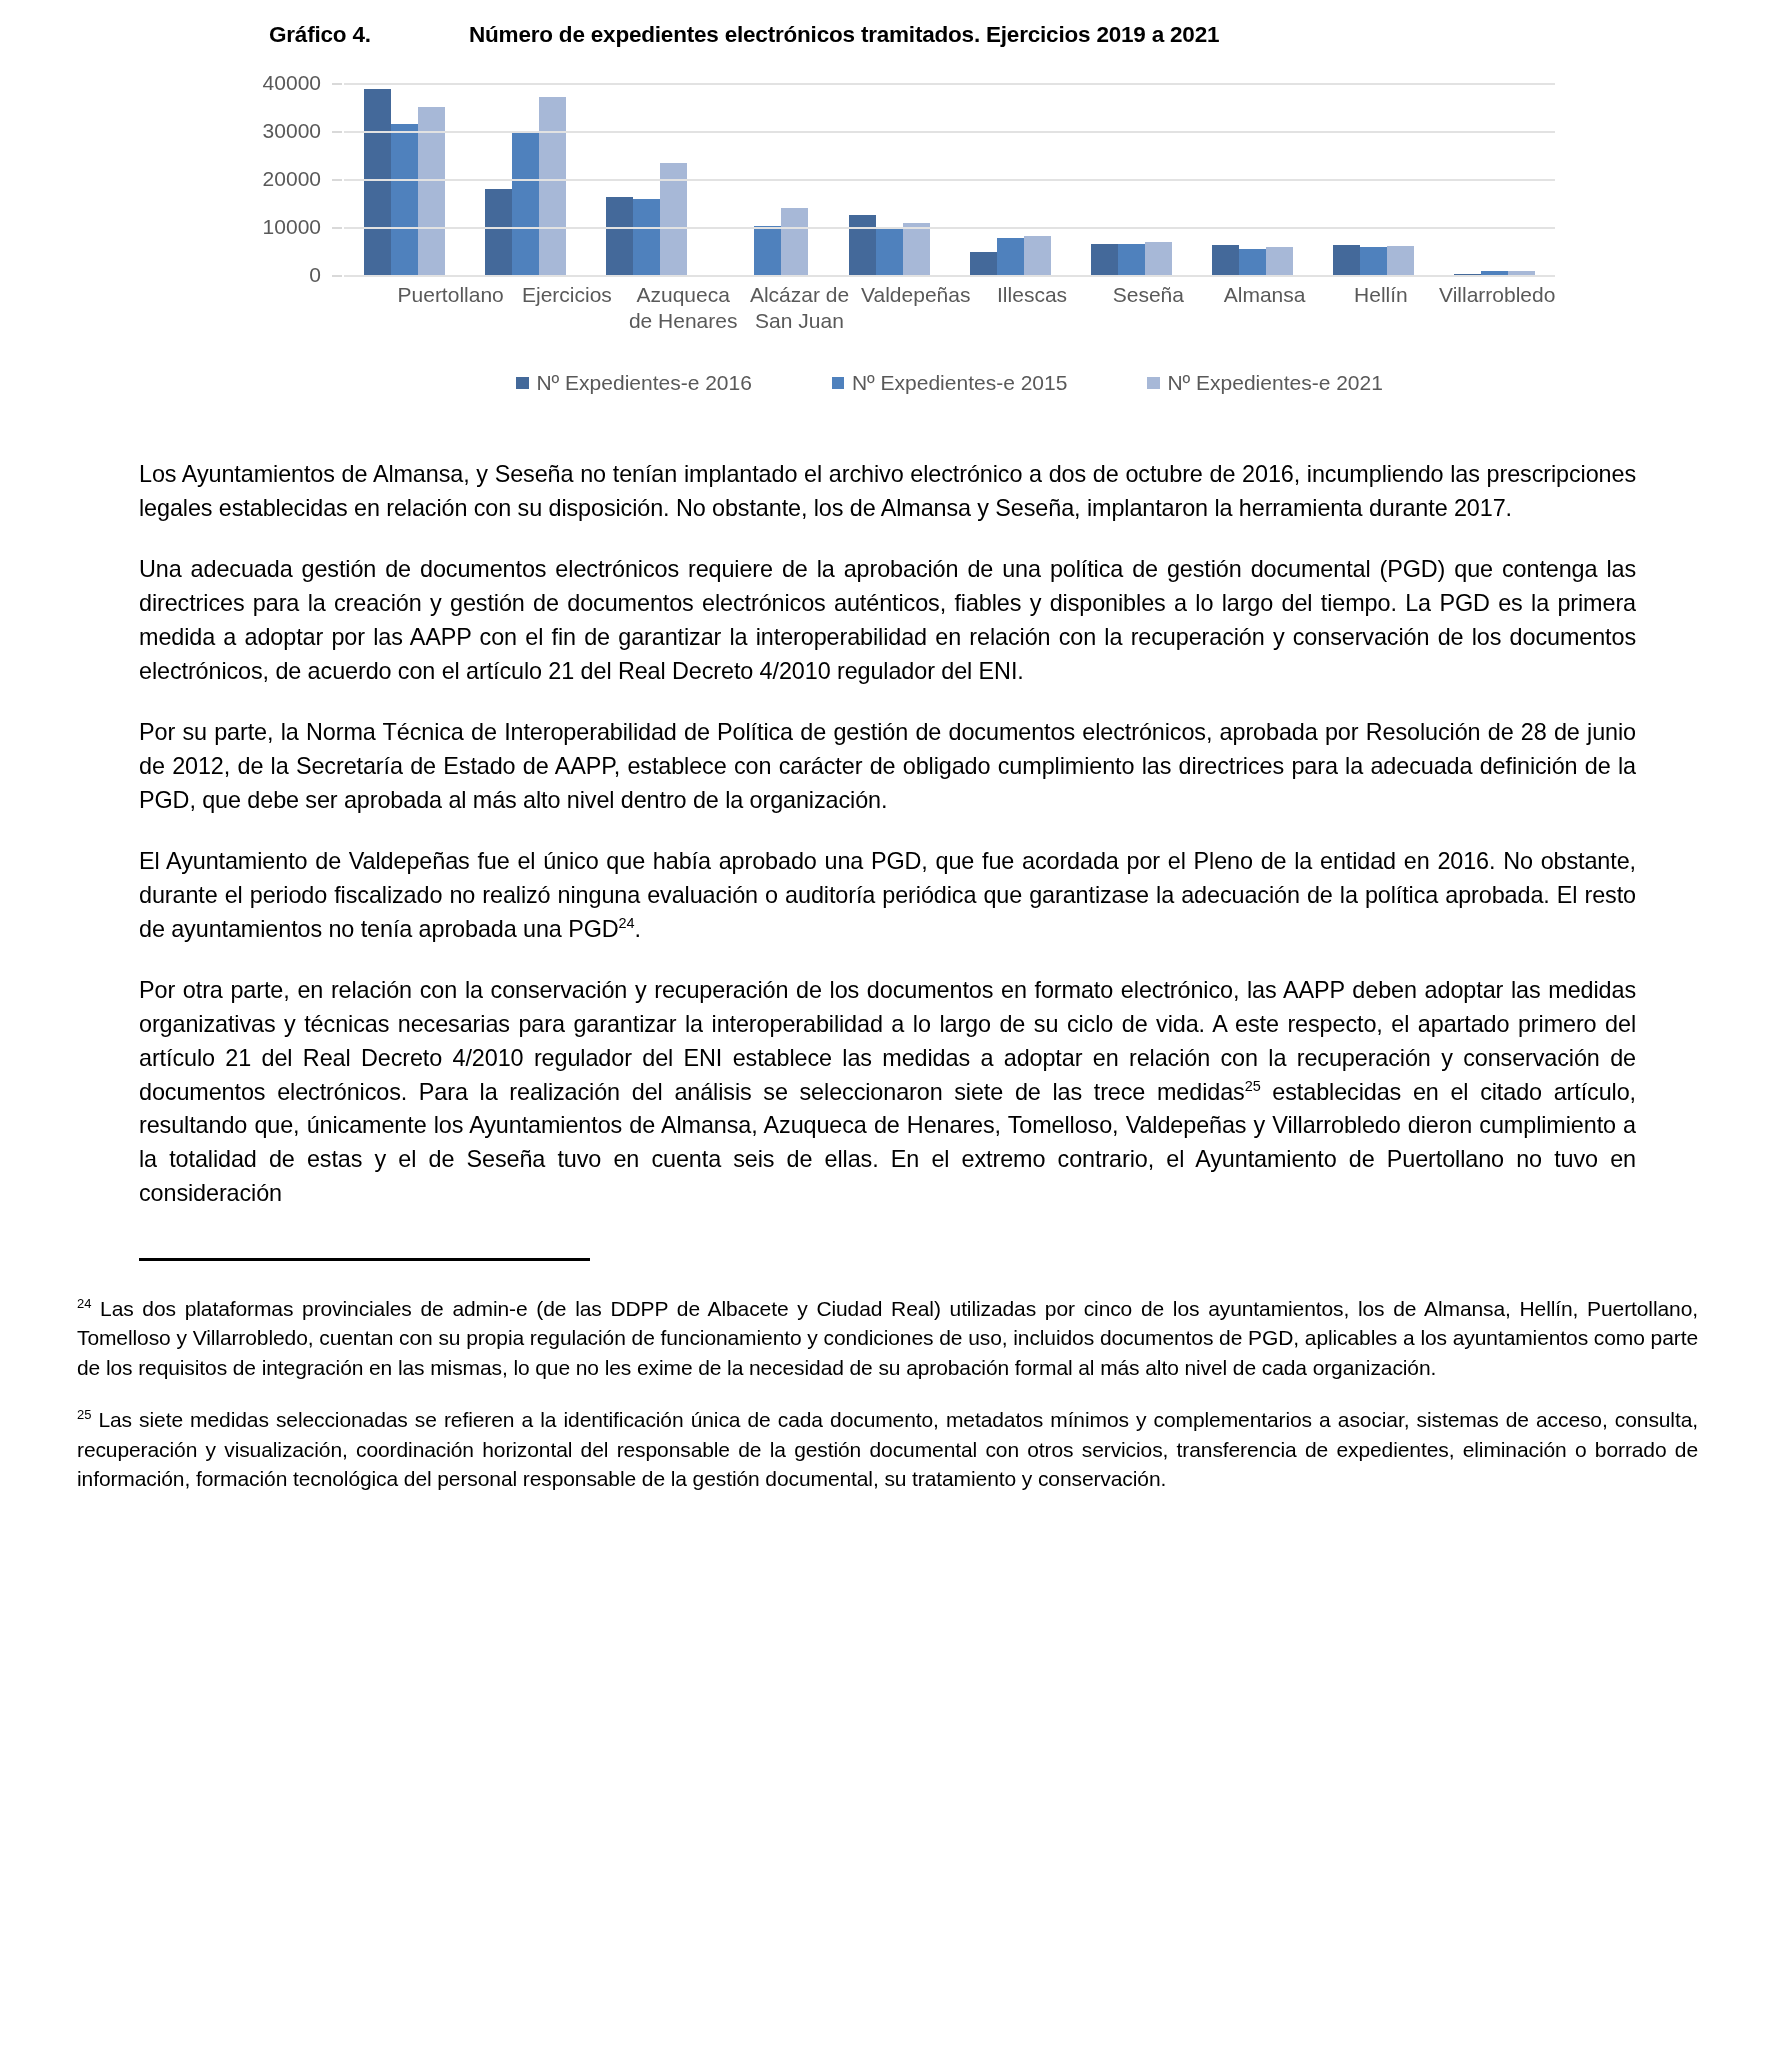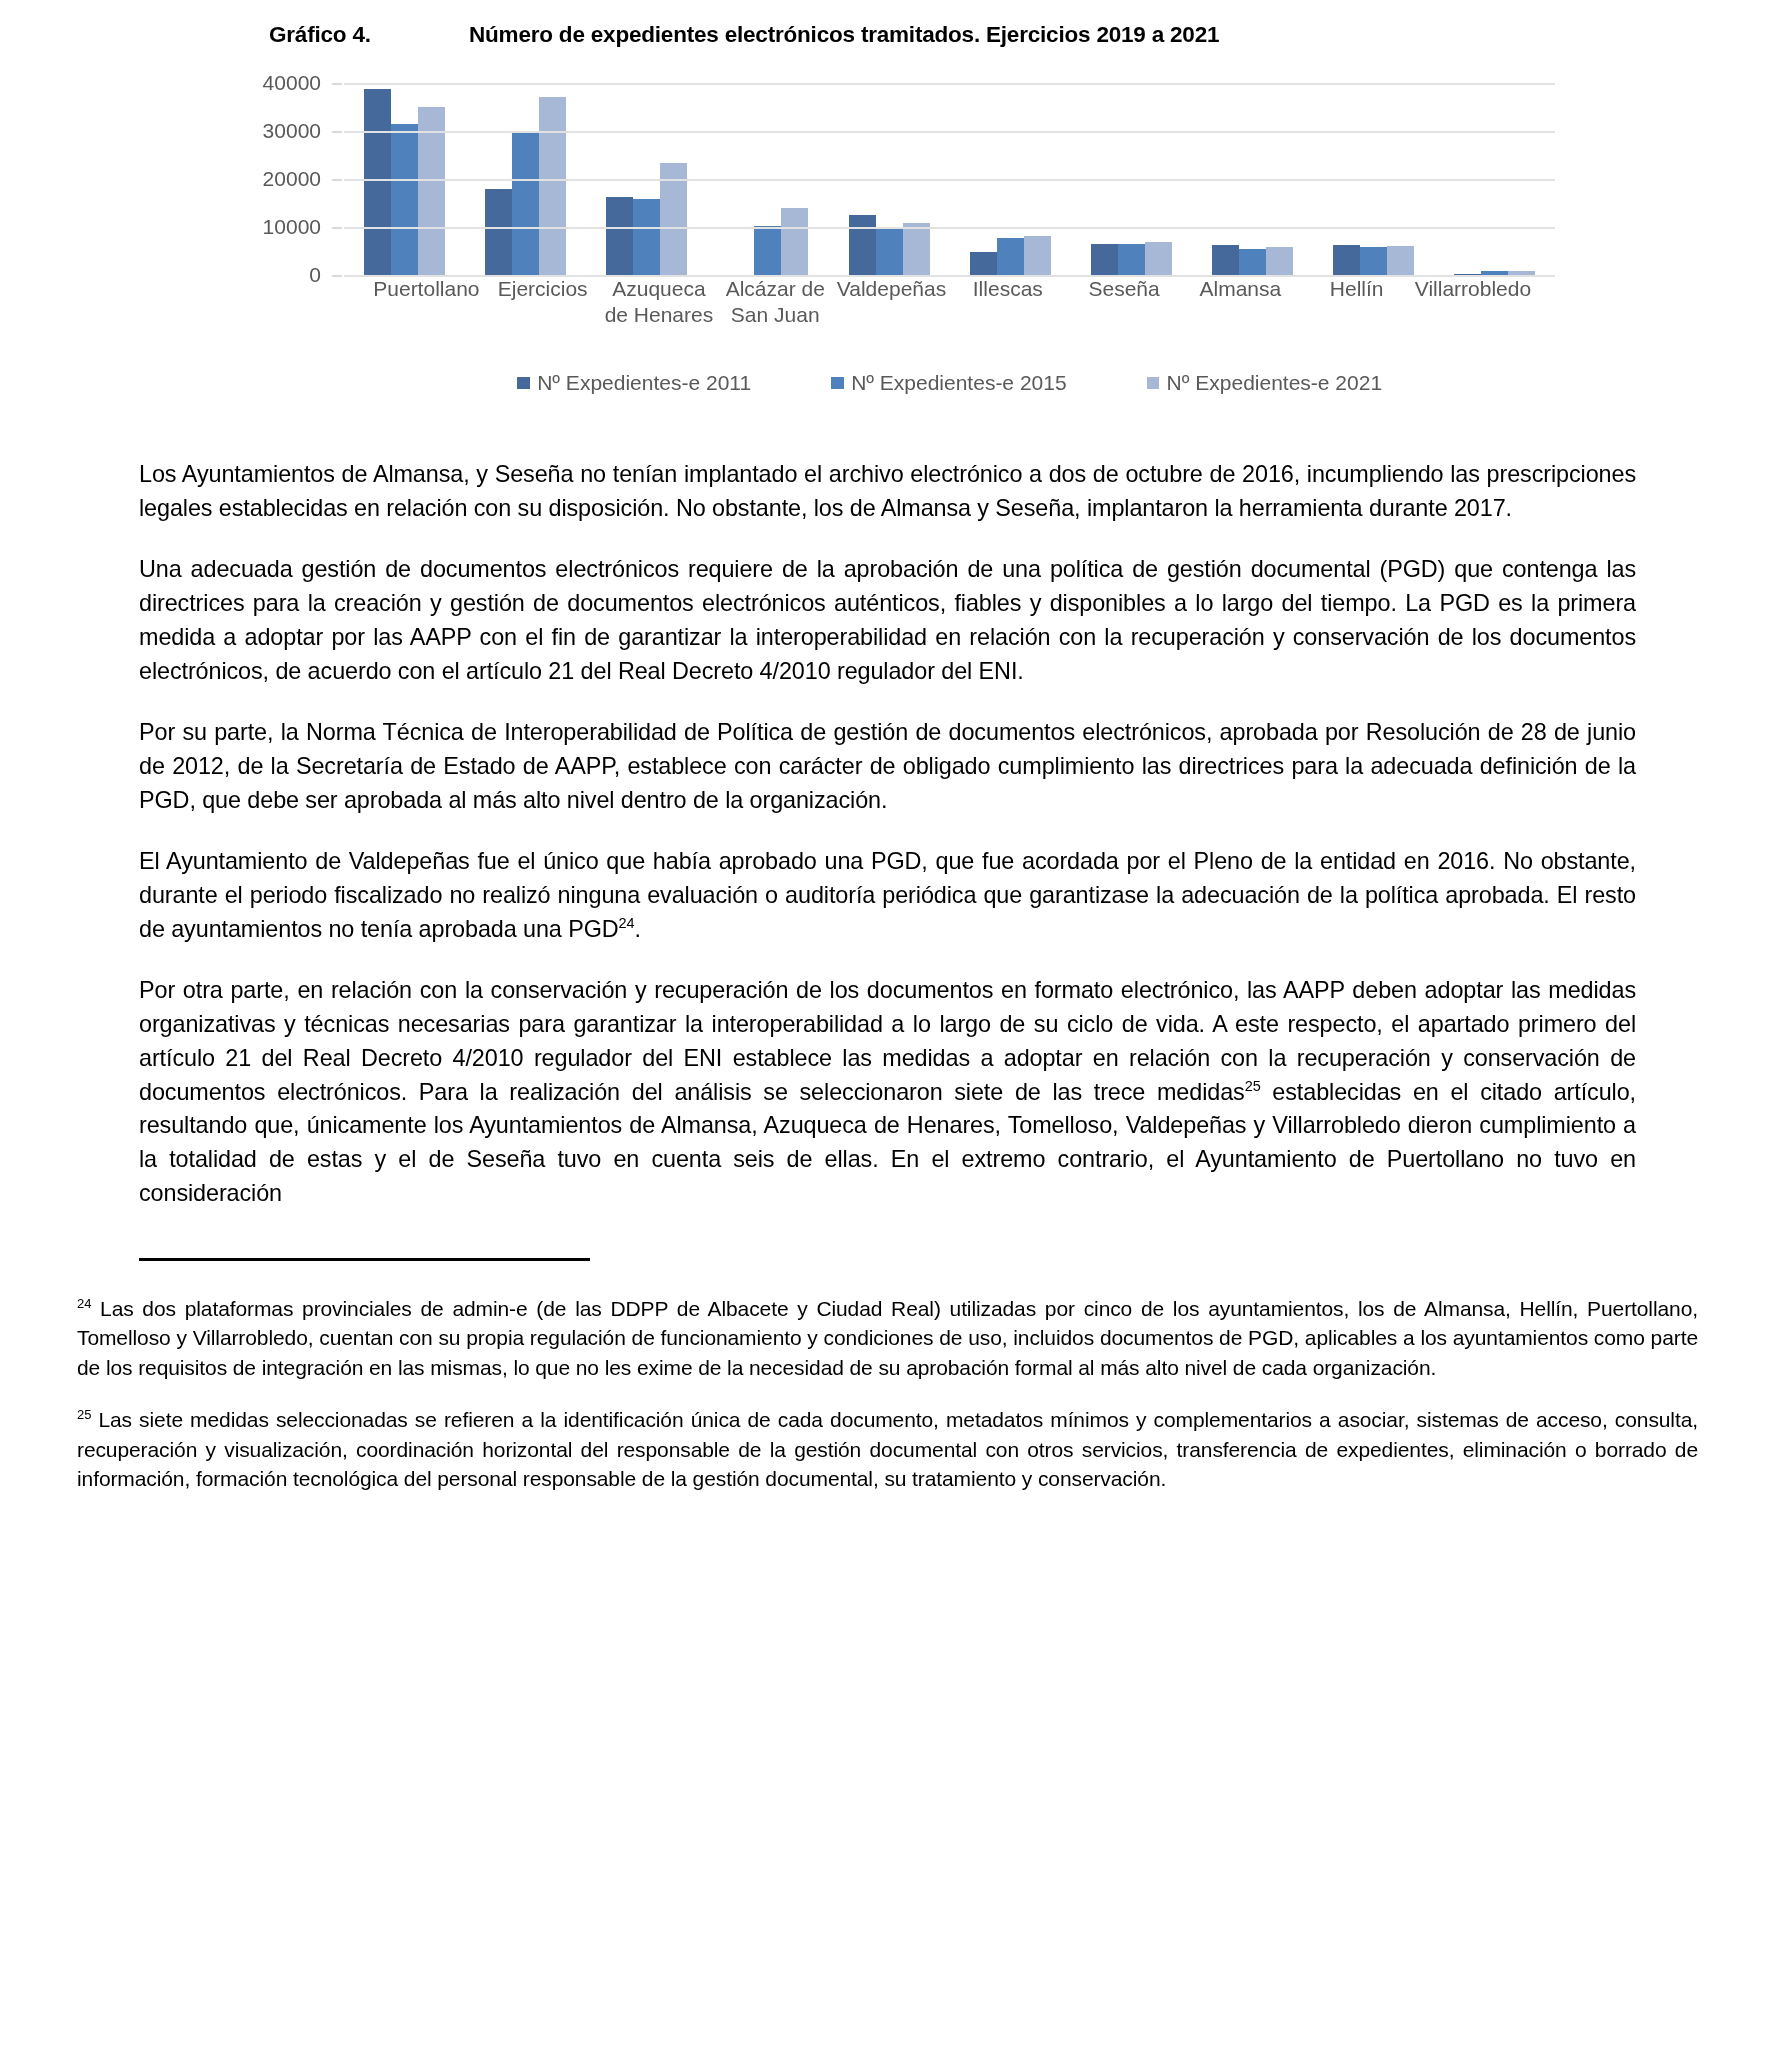--- a/index.html
+++ b/index.html
@@ -42,22 +42,22 @@
     position:absolute; left:0; right:0; bottom:0; top:0;
     display:flex; align-items:flex-end; justify-content:space-around;
   }
   .group { display:flex; align-items:flex-end; justify-content:center; height:100%; gap:0px; width:9.6%; }
   .bar { width:27px; }
   .b2019 { background:#44699a; }
   .b2020 { background:#4f81bd; }
   .b2021 { background:#a7b8d7; }
 
   .xlabels {
-    position:absolute; left:125px; right:16.7px; top:193px; height:75px;
-    display:flex; justify-content:center;
+    position:absolute; left:125px; right:16.7px; top:199px; height:75px;
+    display:flex; justify-content:flex-end;
   }
   .xlab {
     width:9.6%; text-align:center; font-size:21px; color:#595959;
     line-height:1.22; word-spacing:0px;
   }
 
   .legend {
     position:absolute; left:125px; right:16.7px; top:288px;
     display:flex; justify-content:center; gap:80px;
   }
@@ -181,21 +181,21 @@
           <div class="xlab">Illescas</div>
           <div class="xlab">Seseña</div>
           <div class="xlab">Almansa</div>
           <div class="xlab">Hellín</div>
           <div class="xlab">Villarrobledo</div>
         </div>
 
       <div class="legend">
           <div class="leg-item">
             <span class="swatch" style="background: rgb(68, 105, 154);"></span>
-            <span>Nº Expedientes-e 2011</span>
+            <span>Nº Expedientes-e 2016</span>
           </div>
           <div class="leg-item">
             <span class="swatch" style="background: rgb(79, 129, 189);"></span>
             <span>Nº Expedientes-e 2015</span>
           </div>
           <div class="leg-item">
             <span class="swatch" style="background: rgb(167, 184, 215);"></span>
             <span>Nº Expedientes-e 2021</span>
           </div>
         </div>

